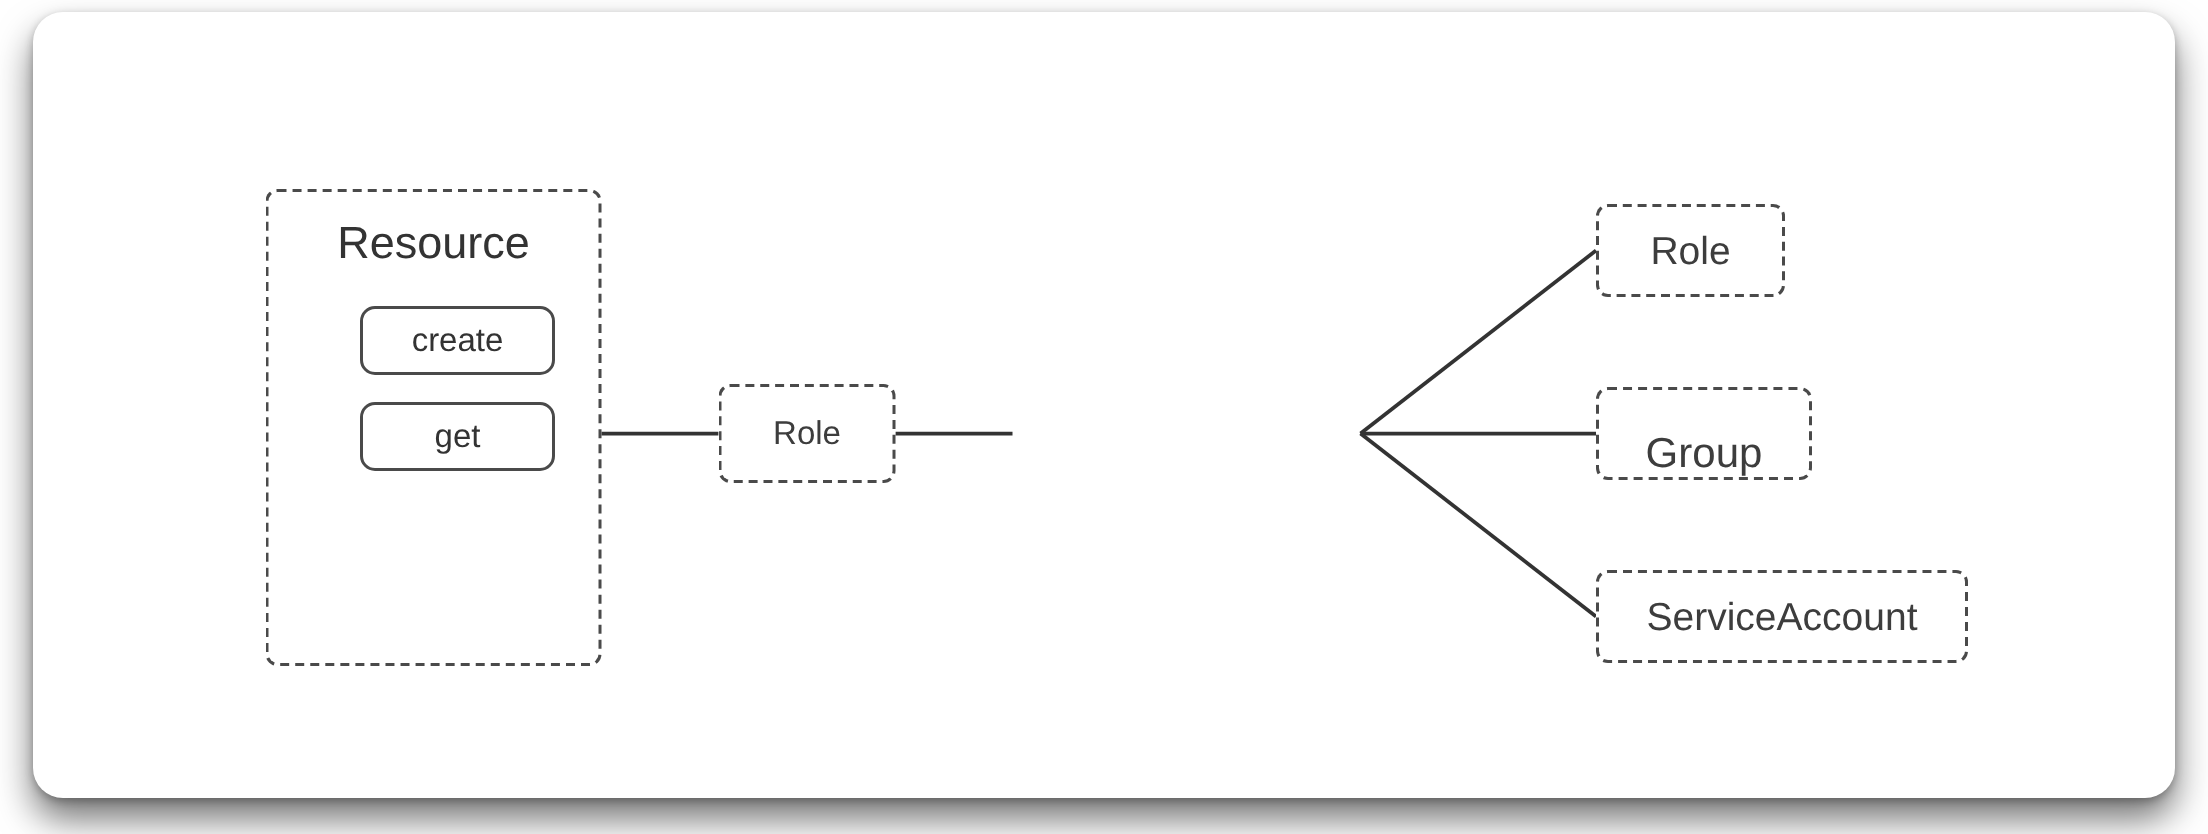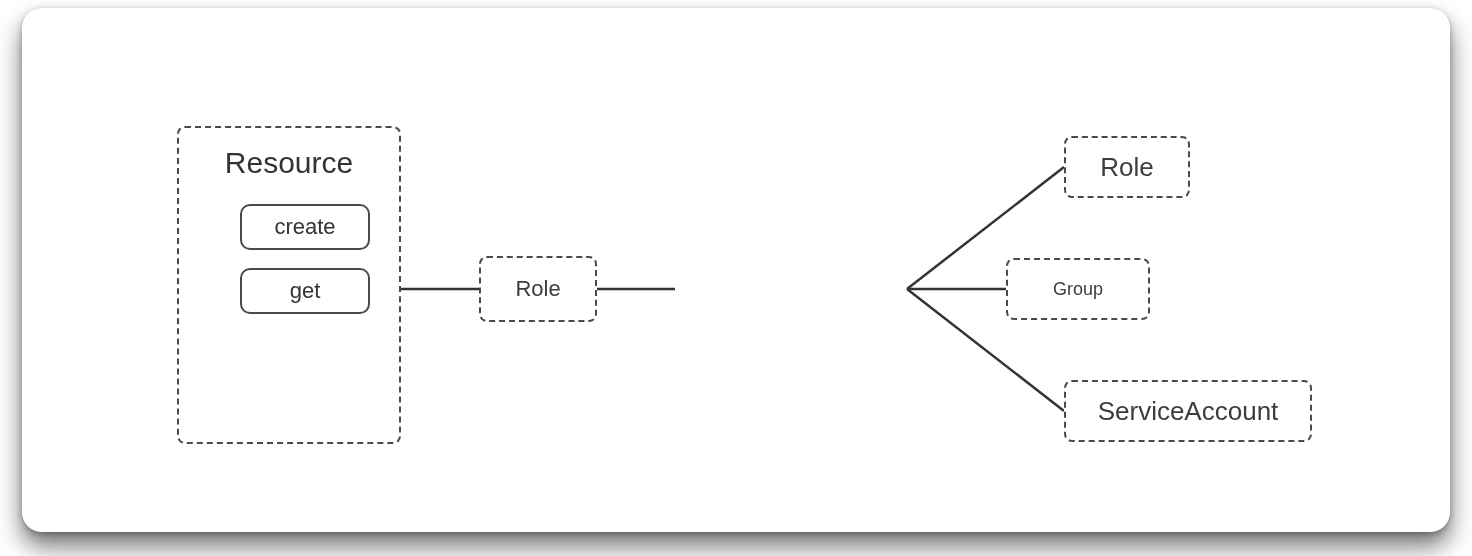--- a/index.html
+++ b/index.html
@@ -75,25 +75,26 @@
       font-size: 26px;
     }
     .user {
       left: 1042px;
       top: 128px;
       width: 126px;
       height: 62px;
       font-size: 26px;
     }
     .group {
-      left: 984px;
+      left: 1042px;
       top: 250px;
       width: 144px;
       height: 62px;
-      font-size: 18px;
+      font-size: 28px;
+      align-items: flex-end;
     }
     .sa {
       left: 1042px;
       top: 372px;
       width: 248px;
       height: 62px;
       font-size: 26px;
     }
     svg.connectors {
       position: absolute;

